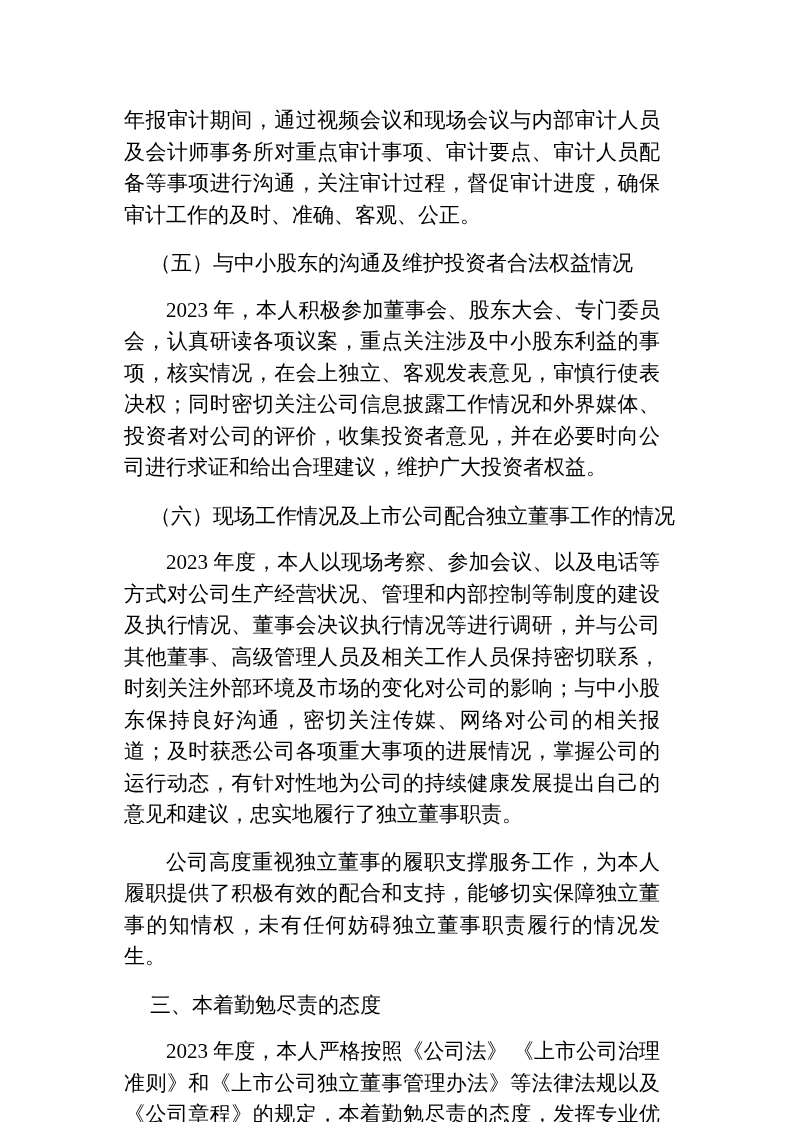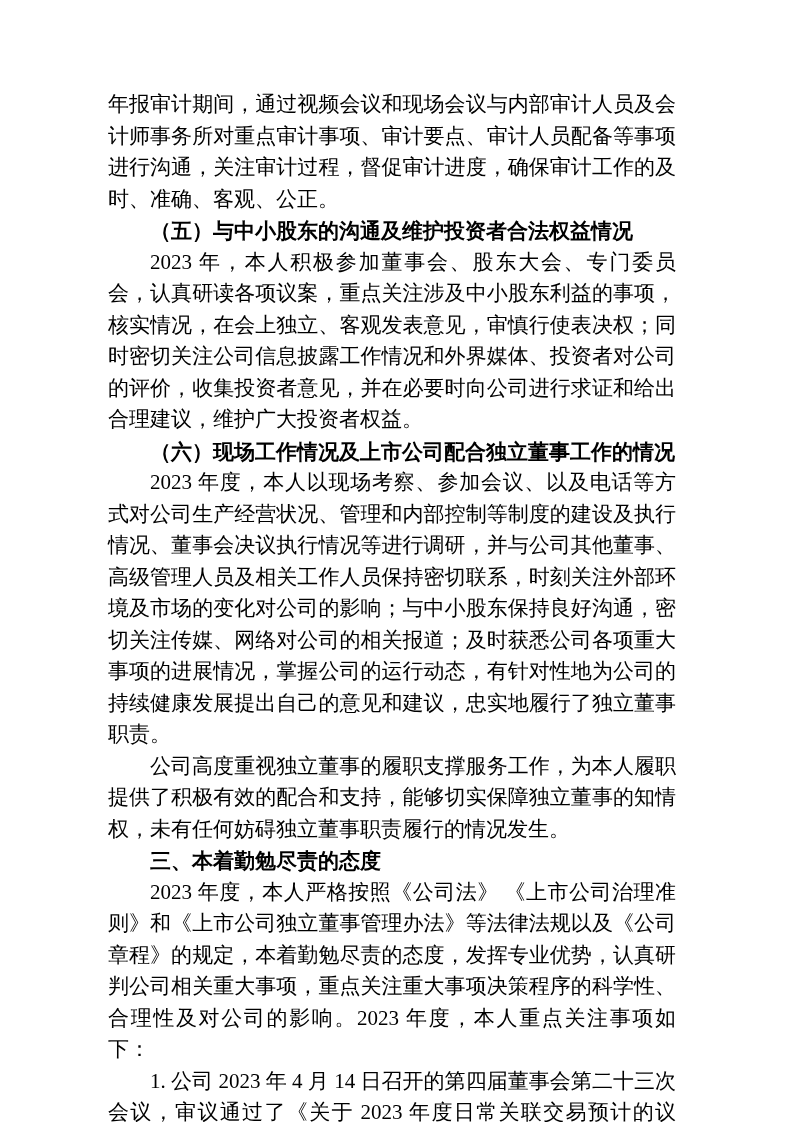--- a/index.html
+++ b/index.html
@@ -20,32 +20,32 @@
     left: 108px;
     top: 89px;
     width: 568px;
     color: #000000;
     font-family: "Liberation Serif", "DejaVu Serif", serif;
     font-size: 21px;
     line-height: 31.5px;
     text-align: justify;
   }
   .para {
-    margin: 0;
+    margin: 16px;
     text-indent: 2em;
   }
   .para.no-indent {
     text-indent: 0;
   }
   .heading {
     margin: 0;
     text-indent: 2em;
     font-size: 21px;
     line-height: 31.5px;
-    font-weight: bold;
+    font-weight: normal;
     font-family: "Liberation Sans", "DejaVu Sans", sans-serif;
     text-align: left;
   }
 </style>
 </head>
 <body>
 
 <div class="page">
   <div class="content">
 

